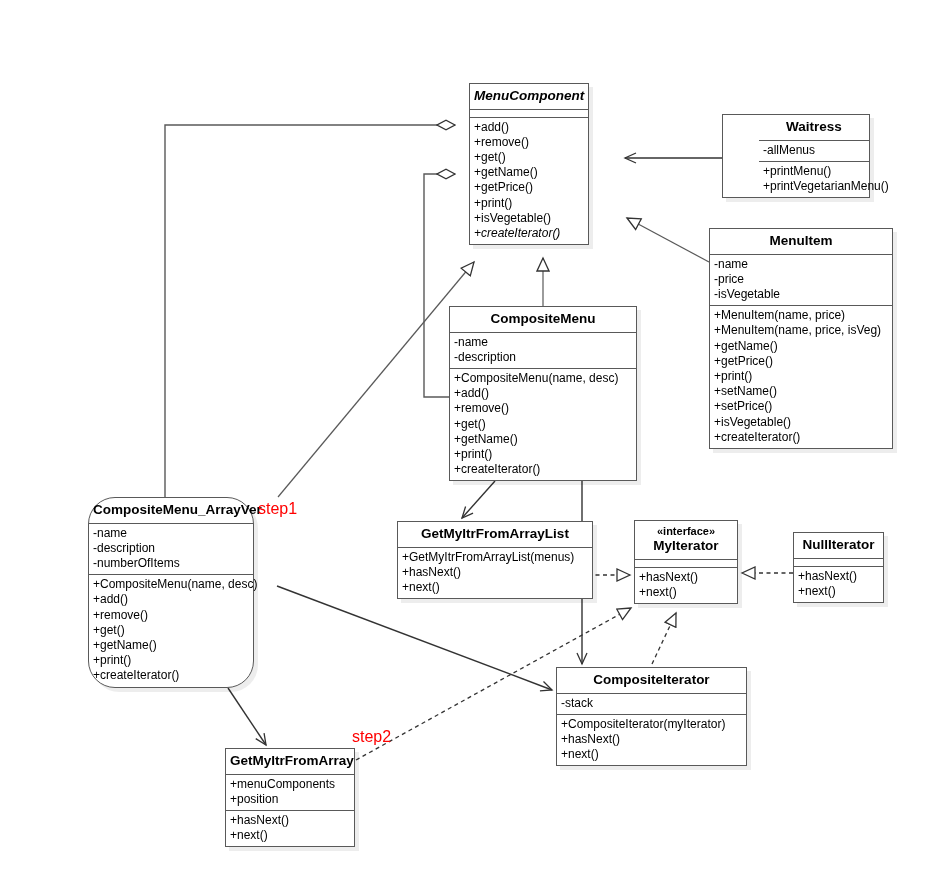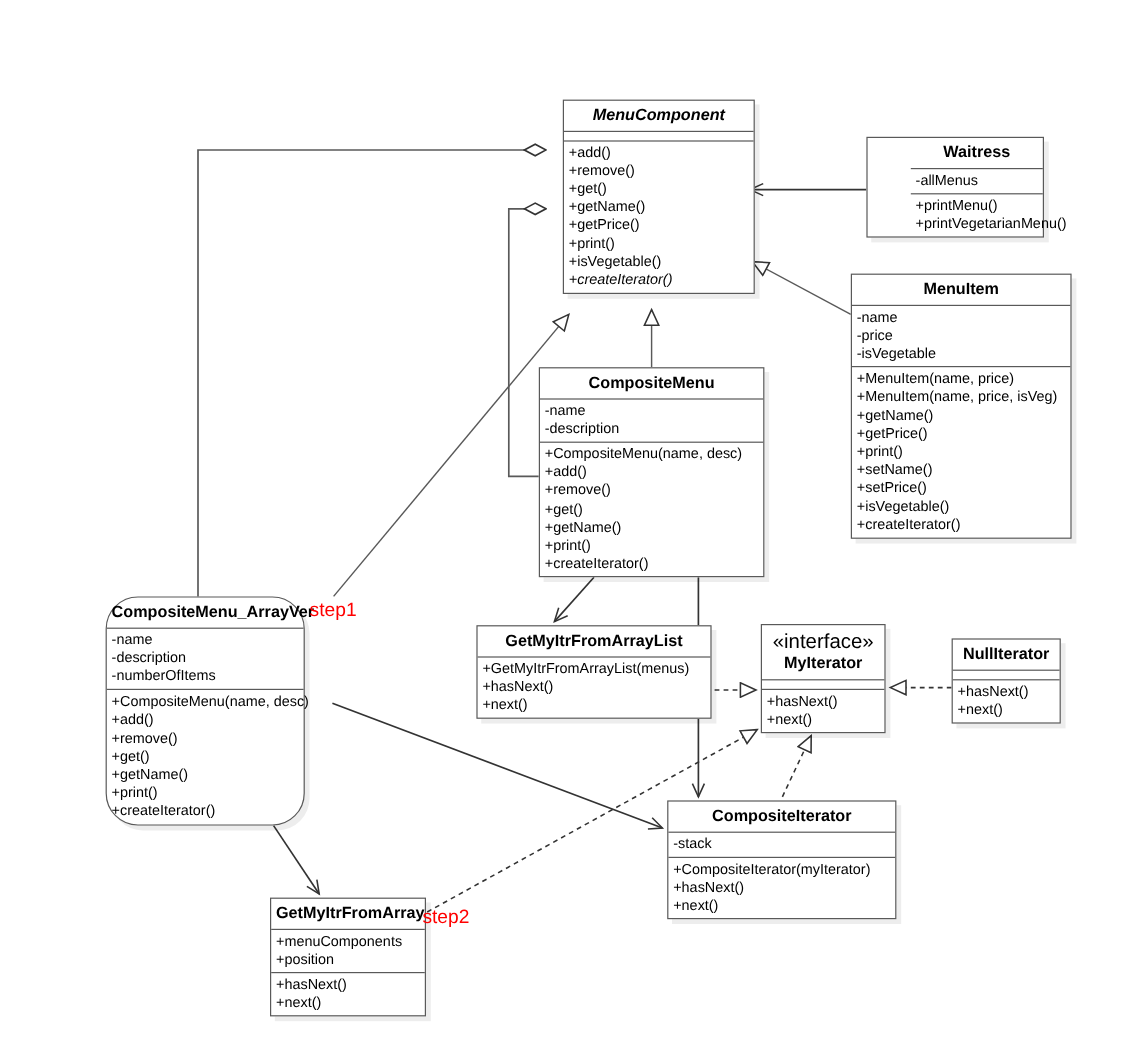--- a/index.html
+++ b/index.html
@@ -40,22 +40,22 @@
     font-size: 13.5px;
     font-weight: bold;
     color: #000000;
     padding: 4px 4px 5px 4px;
     line-height: 1.15;
     white-space: nowrap;
   }
   .uml-title.italic { font-style: italic; }
   .uml-stereotype {
     display: block;
-    font-size: 17px;
-    font-weight: normal;
+    font-size: 11px;
+    font-weight: bold;
     color: #000000;
     line-height: 1.2;
   }
   .uml-compartment {
     border-top: 1.6px solid #595959;
     padding: 2px 4px 3px 4px;
   }
   .uml-compartment.empty {
     min-height: 7px;
     padding: 0;
@@ -144,21 +144,21 @@
 
     <g>
       <line x1="652" y1="664" x2="676" y2="613" stroke="#333" stroke-width="1.3" stroke-dasharray="4,3.5" marker-end="url(#m-tri)"></line>
     </g>
 
     <g>
       <line x1="356" y1="760" x2="631" y2="608" stroke="#333" stroke-width="1.3" stroke-dasharray="4,3.5" marker-end="url(#m-tri)"></line>
     </g>
   </svg>
 
-  <div class="uml-class" style="left:469px; top:83px; width:160px;">
+  <div class="uml-class" style="left:469px; top:83px; width:120px;">
     <div class="uml-title italic">MenuComponent</div>
     <div class="uml-compartment empty"></div>
     <div class="uml-compartment">
       <div class="uml-row">+add()</div>
       <div class="uml-row">+remove()</div>
       <div class="uml-row">+get()</div>
       <div class="uml-row">+getName()</div>
       <div class="uml-row">+getPrice()</div>
       <div class="uml-row">+print()</div>
       <div class="uml-row">+isVegetable()</div>
@@ -280,15 +280,15 @@
       <div class="uml-row">+menuComponents</div>
       <div class="uml-row">+position</div>
     </div>
     <div class="uml-compartment">
       <div class="uml-row">+hasNext()</div>
       <div class="uml-row">+next()</div>
     </div>
   </div>
 
   <div class="step-label" style="left:258px; top:500px;">step1</div>
-  <div class="step-label" style="left:352px; top:756px;">step2</div>
+  <div class="step-label" style="left:352px; top:728px;">step2</div>
 
 </div>
 
 </body></html>

